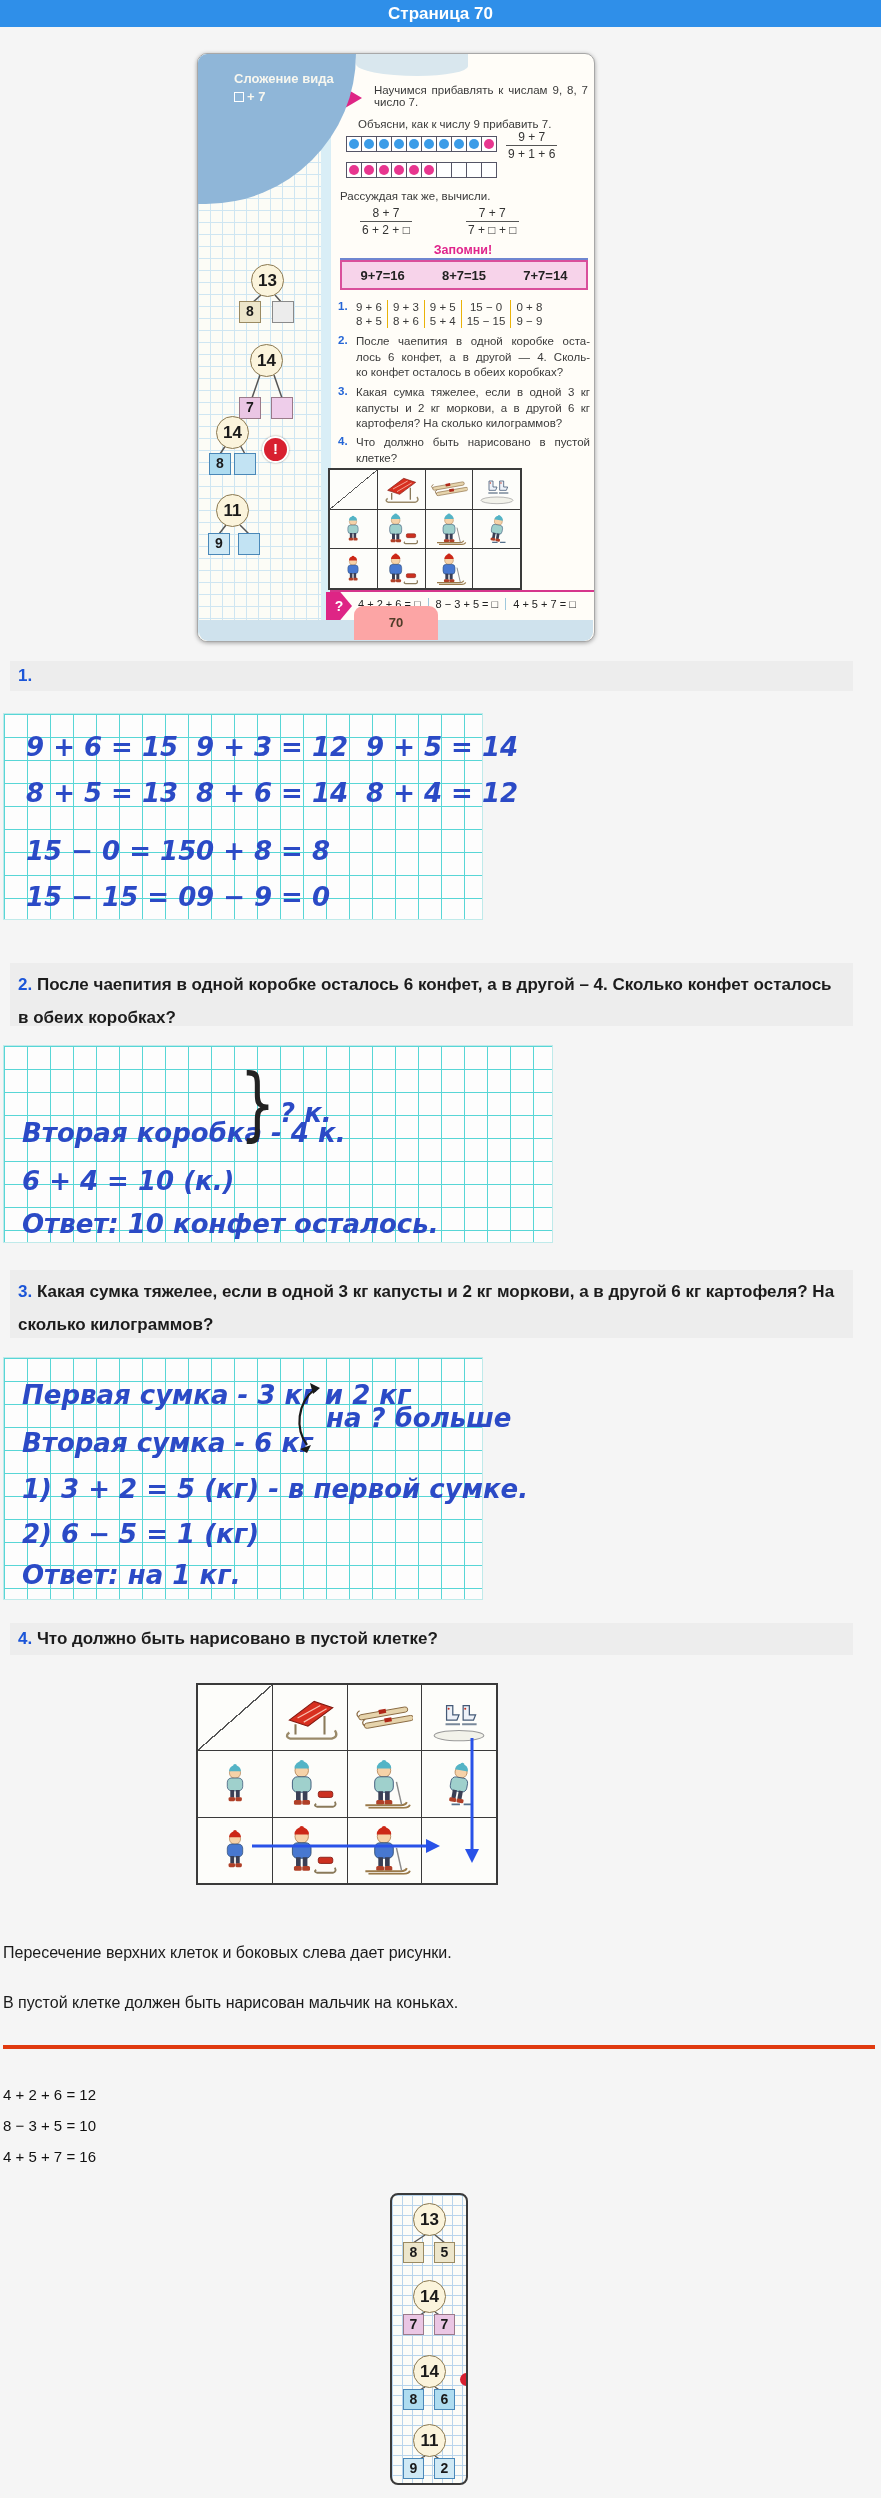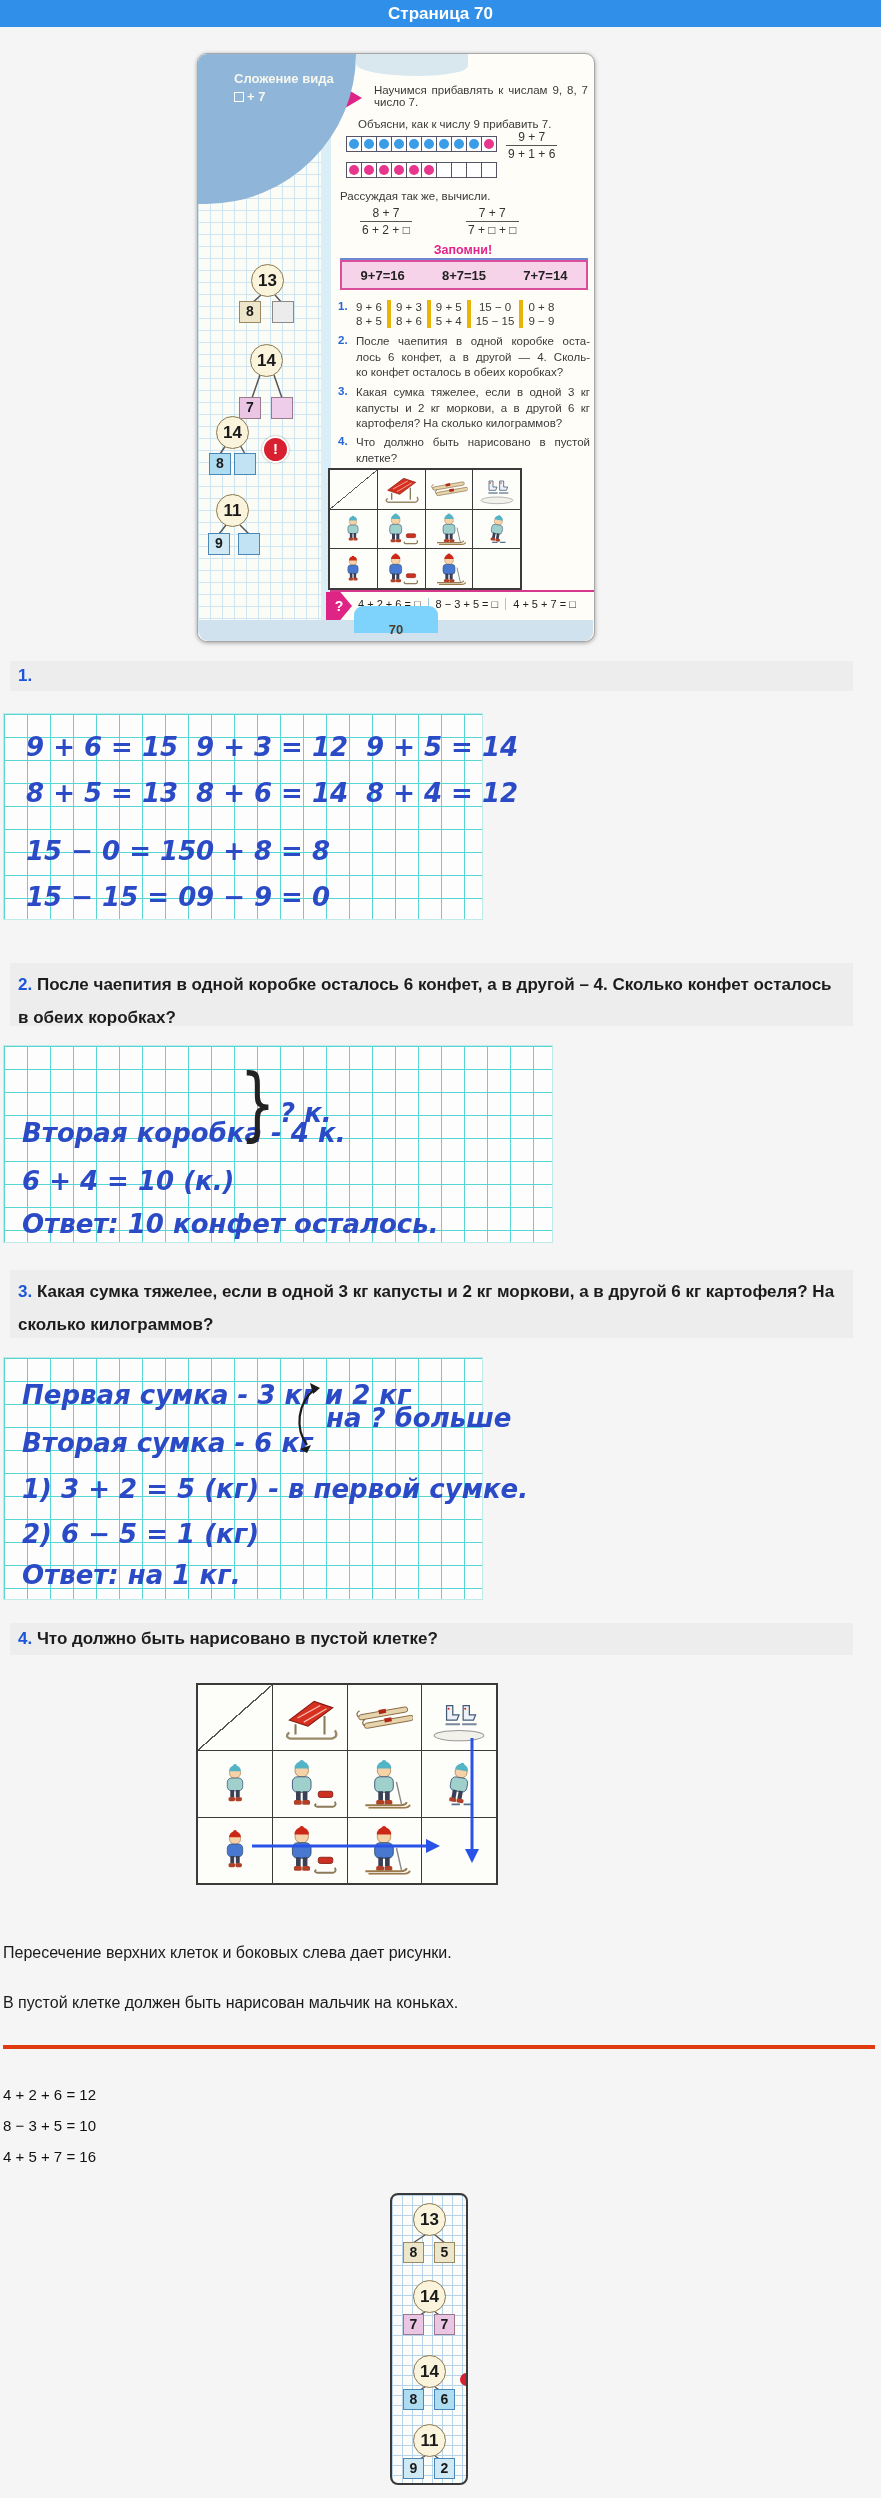--- a/index.html
+++ b/index.html
@@ -50,38 +50,38 @@
   .dot.b{background:#3b9ce8;} .dot.m{background:#e8368f;}
   .frac{display:inline-block;text-align:center;font-size:12px;color:#333;}
   .frac .ft{display:block;padding:0 6px 1px;}
   .frac .fb{display:block;border-top:1.5px solid #555;padding:1px 2px 0;}
   .zap{color:#e0258c;font-weight:bold;font-size:12.5px;text-align:center;width:250px;}
   .memo{width:248px;height:30px;background:#f7d3ea;border:2px solid #d94f9b;
         box-shadow:0 -2px 0 #6f86d0;box-sizing:border-box;display:flex;align-items:center;
         justify-content:space-around;font:bold 13px "Liberation Sans",sans-serif;color:#222;}
   .tnum{color:#2465d6;font-weight:bold;}
   .t1grid{display:flex;}
-  .t1col{padding:0 5px;border-left:4px solid #eab308;text-align:center;}
+  .t1col{padding:0 5px;border-left:1px solid #eab308;text-align:center;}
   .t1col:first-child{border-left:none;padding-left:0;}
   .t1col div{line-height:14px;white-space:nowrap;}
 
   .pgrid{display:grid;background:#3a3a3a;border:2px solid #3a3a3a;gap:1px;}
   .pgrid .cell{background:#fdfdfa;display:flex;align-items:center;justify-content:center;position:relative;}
   .cell.diag{background-image:linear-gradient(to bottom right,transparent 49.4%,#555 49.4%,#555 50.8%,transparent 50.8%);}
   .girl{--coat:#9fd0cc;--hat:#54b4c6;}
   .boy{--coat:#4878d0;--hat:#cc2818;}
   .mline{background:#d6368c;height:2px;}
   .qarr{background:#de2585;color:#fff;font:bold 14px/28px "Liberation Sans",sans-serif;text-align:center;
         clip-path:polygon(0 0,55% 0,100% 50%,55% 100%,0 100%);}
   .beqs{display:flex;align-items:center;font-size:11px;color:#222;white-space:nowrap;}
   .beqs .sep{width:1px;height:12px;background:#9fc8dc;margin:0 7px;}
   .footband{left:1px;top:566px;width:394px;height:21px;background:#cfe2ed;border-radius:0 0 9px 9px;}
-  .pagetab{left:156px;top:552px;width:84px;height:27px;background:#7dd3fc;border-radius:9px 9px 0 0;
+  .pagetab{left:156px;top:552px;width:84px;height:34px;background:#fca5a5;border-radius:9px 9px 0 0;
            text-align:center;font:bold 13px "Liberation Sans",sans-serif;color:#503c28;
-           padding-top:16px;box-sizing:border-box;}
+           padding-top:9px;box-sizing:border-box;}
 
   
   .band{left:10px;top:0;width:843px;background:#ededed;color:#1c1c1c;
         font:bold 17px/33px "Liberation Sans",sans-serif;padding:5px 14px 5px 8px;box-sizing:border-box;}
   .band .num{color:#1b55d8;}
   .gridblk{background-color:#fdfdfd;
         background-image:linear-gradient(#58d6d6 1px,transparent 1px),
                          linear-gradient(90deg,#58d6d6 1px,transparent 1px);
         background-size:23px 23px;border:1px solid #bfeaea;box-sizing:border-box;}
   .hw{font-family:"DejaVu Sans",sans-serif;font-style:italic;font-weight:bold;

